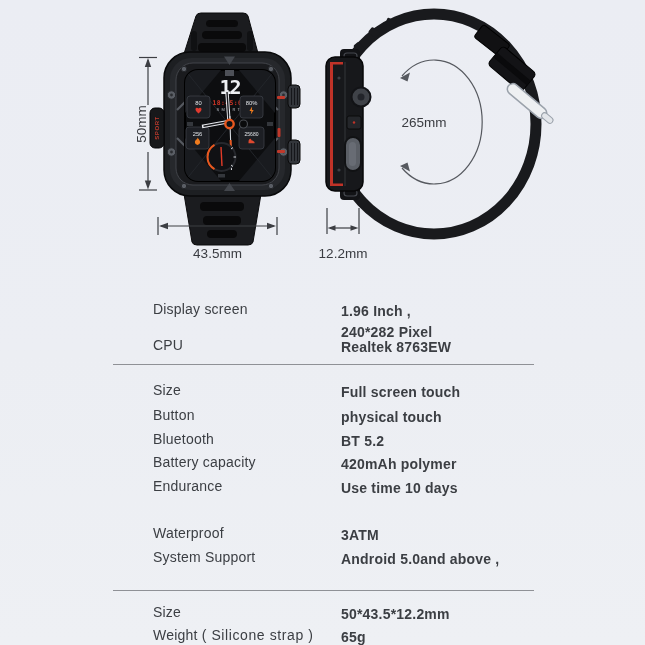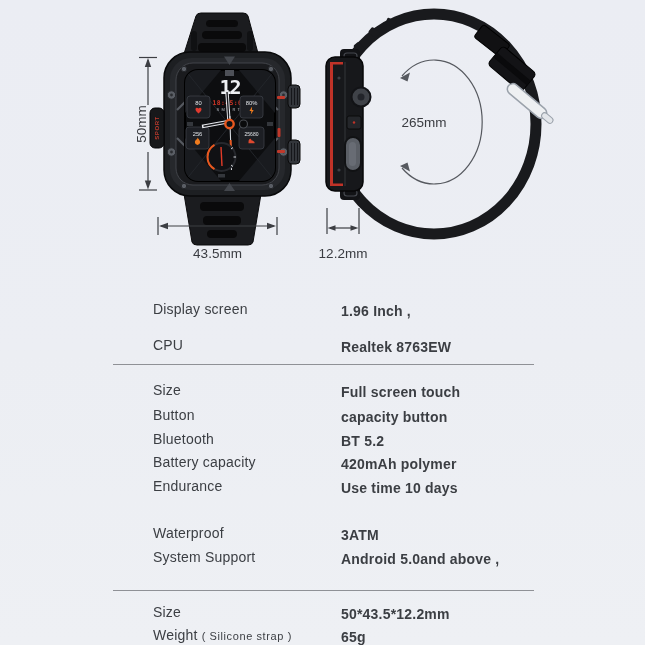--- a/index.html
+++ b/index.html
@@ -4,21 +4,21 @@
 <style>
   html,body{margin:0;padding:0;}
   body{font-family:"Liberation Sans",sans-serif;}
   .stage{position:relative;width:645px;height:645px;overflow:hidden;
          background:linear-gradient(180deg,#ebedf3 0%,#eceef3 55%,#eef0f4 100%);}
   .illus{position:absolute;left:0;top:0;width:645px;height:262px;}
   .specs{position:absolute;left:0;top:17px;width:577px;height:645px;
          color:#3b3e43;font-size:14px;letter-spacing:.2px;padding-left:47px;}
   .row{position:absolute;left:0;width:645px;}
   .lbl{position:absolute;left:153px;top:0;white-space:nowrap;}
-  .lbl .note{font-size:11px;letter-spacing:.6px;}
+  .lbl .note{font-size:14px;letter-spacing:.6px;}
   .val{position:absolute;left:341px;top:0;width:210px;line-height:21px;white-space:nowrap;font-weight:bold;}
   .divider{position:absolute;left:113px;width:421px;height:1px;background:#8f9196;}
   text{font-family:"Liberation Sans",sans-serif;}
   .digital{font-family:"DejaVu Sans Mono",monospace;}
 </style>
 </head>
 <body>
 
 <div class="stage">
 
@@ -245,38 +245,39 @@
     <text x="217.5" y="258" text-anchor="middle" font-size="13.5" fill="#3a3c41">43.5mm</text>
     <text x="343" y="258" text-anchor="middle" font-size="13.5" fill="#3a3c41">12.2mm</text>
   </svg>
 
   <div class="specs">
 
     <div class="row" style="top:284px">
       <div class="lbl">Display screen</div>
       <div class="val">
         <div>1.96 Inch ,</div>
+        <div>240*282 Pixel</div>
       </div>
     </div>
 
     <div class="row" style="top:320px">
       <div class="lbl">CPU</div>
       <div class="val">Realtek 8763EW</div>
     </div>
 
     <div class="divider" style="top:347px"></div>
 
     <div class="row" style="top:365px">
       <div class="lbl">Size</div>
       <div class="val">Full screen touch</div>
     </div>
 
     <div class="row" style="top:390px">
       <div class="lbl">Button</div>
-      <div class="val">capacity button</div>
+      <div class="val">physical touch</div>
     </div>
 
     <div class="row" style="top:414px">
       <div class="lbl">Bluetooth</div>
       <div class="val">BT 5.2</div>
     </div>
 
     <div class="row" style="top:437px">
       <div class="lbl">Battery capacity</div>
       <div class="val">420mAh polymer</div>

